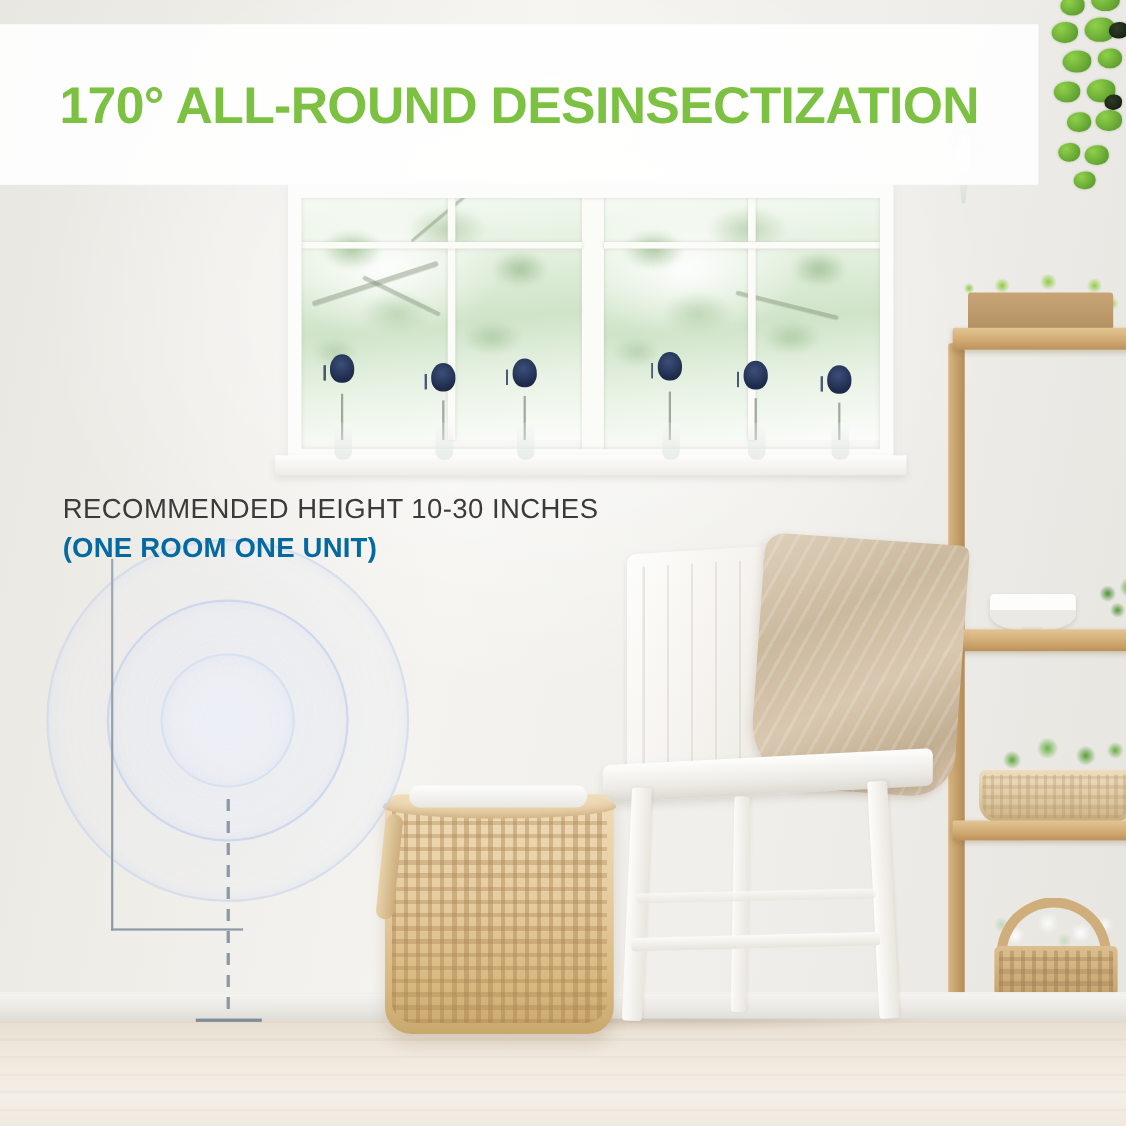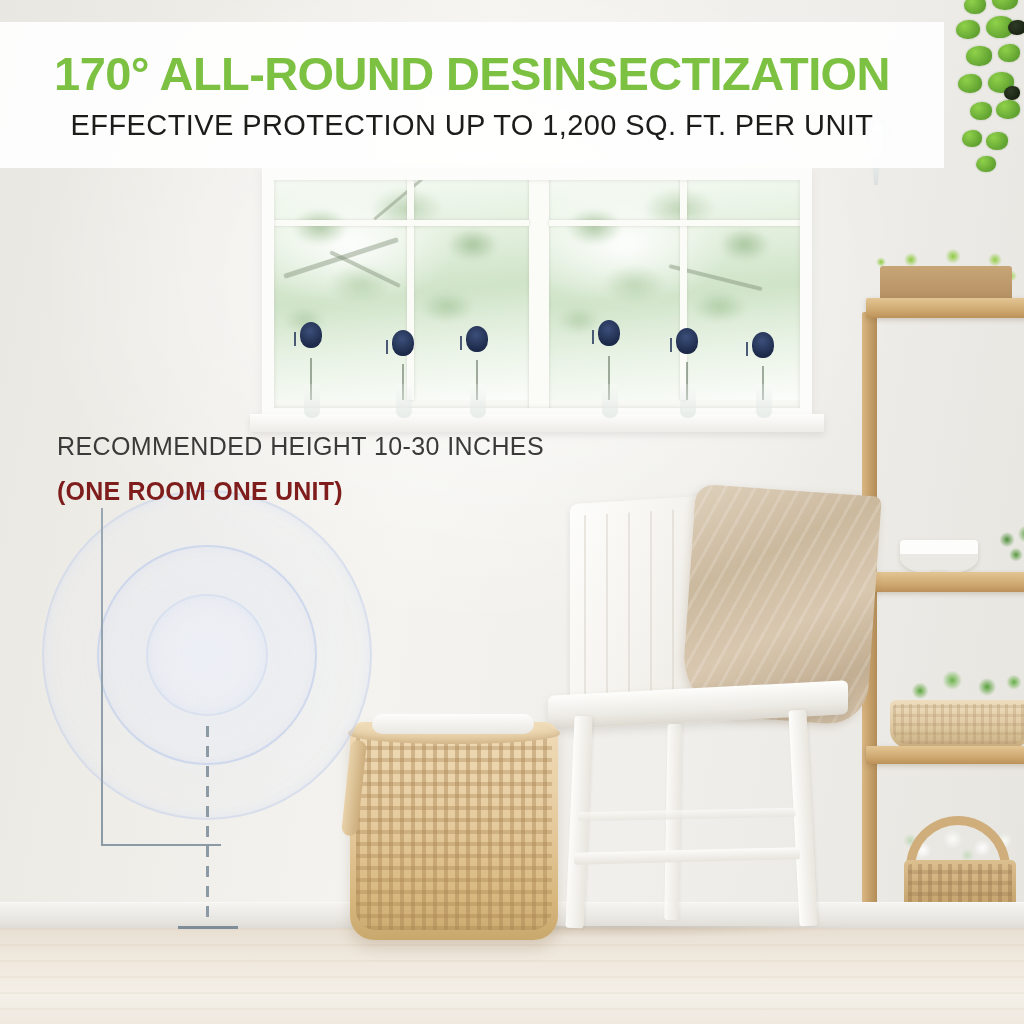--- a/index.html
+++ b/index.html
@@ -342,25 +342,25 @@
     position:absolute; left:206px; top:726px; width:3px; height:202px;
     background:repeating-linear-gradient(180deg,#8c9aa6 0 11px, rgba(0,0,0,0) 11px 20px);
   }
   .drop-tick{
     position:absolute; left:178px; top:926px; width:60px; height:3px; background:#7f8d99;
   }
 
   
   .wall-label{ position:absolute; left:57px; top:432px; }
   .wall-label .l1{
-    font-size:25px; color:#3a3a38; letter-spacing:.4px; white-space:nowrap;
+    font-size:25px; color:#3a3a38; letter-spacing:.4px; white-space:nowrap;margin-top:17px;
   }
   .wall-label .l2{
-    font-size:25px; font-weight:bold; color:#7f1d1d; letter-spacing:.2px;
-    margin-top:16px; white-space:nowrap;
+    font-size:25px; font-weight:bold; color:#0369a1; letter-spacing:.2px;
+    margin-top:6px; white-space:nowrap;
   }
 
   
   .banner{
     position:absolute; left:0; top:22px; width:944px; height:146px;
     background:rgba(255,255,255,.90);
     display:flex; flex-direction:column; justify-content:center; align-items:center;
   }
   .banner .headline{
     font-size:47px; font-weight:bold; color:#7cc142;
@@ -505,16 +505,15 @@
   <div class="drop-tick"></div>
 
 
   <div class="wall-label">
     <div class="l1">RECOMMENDED HEIGHT 10-30 INCHES</div>
     <div class="l2">(ONE ROOM ONE UNIT)</div>
   </div>
 
   <div class="banner">
     <div class="headline">170° ALL-ROUND DESINSECTIZATION</div>
-    <div class="subline">EFFECTIVE PROTECTION UP TO 1,200 SQ. FT. PER UNIT</div>
   </div>
 
 </div>
 
 </body></html>

